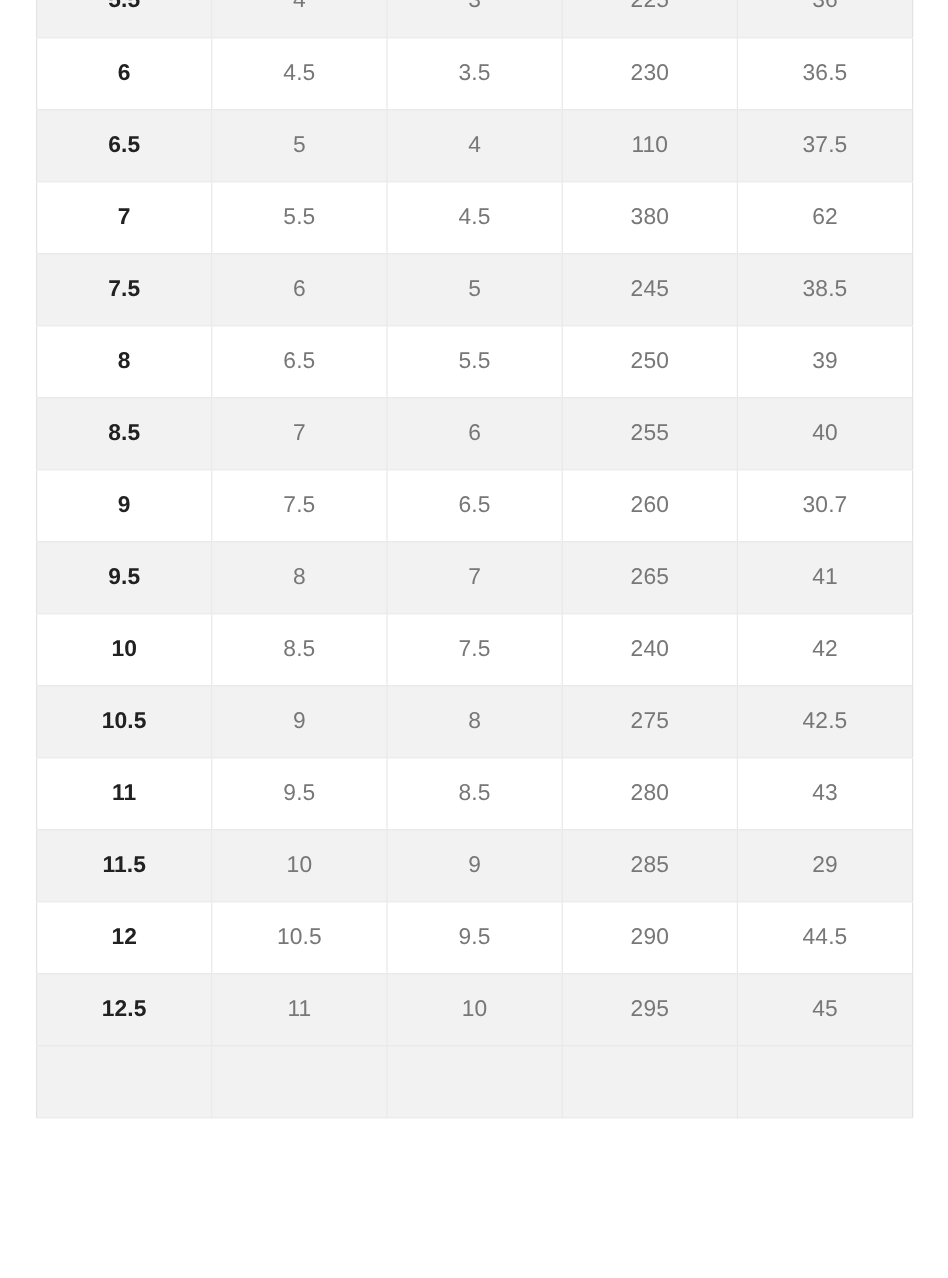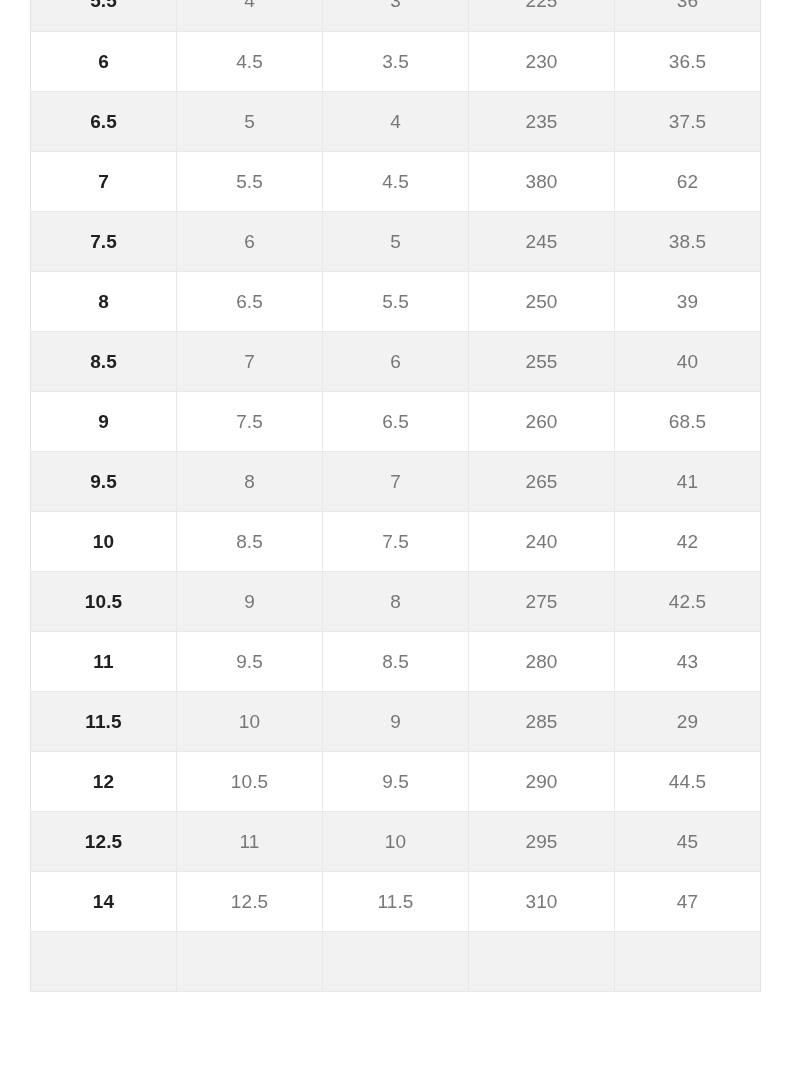--- a/index.html
+++ b/index.html
@@ -109,21 +109,21 @@
             <td class="primary-cell">6</td>
             <td>4.5</td>
             <td>3.5</td>
             <td>230</td>
             <td>36.5</td>
           </tr>
           <tr class="row-odd">
             <td class="primary-cell">6.5</td>
             <td>5</td>
             <td>4</td>
-            <td>235</td>
+            <td>110</td>
             <td>37.5</td>
           </tr>
           <tr class="row-even">
             <td class="primary-cell">7</td>
             <td>5.5</td>
             <td>4.5</td>
             <td>380</td>
             <td>62</td>
           </tr>
           <tr class="row-odd">
@@ -145,21 +145,21 @@
             <td>7</td>
             <td>6</td>
             <td>255</td>
             <td>40</td>
           </tr>
           <tr class="row-even">
             <td class="primary-cell">9</td>
             <td>7.5</td>
             <td>6.5</td>
             <td>260</td>
-            <td>68.5</td>
+            <td>30.7</td>
           </tr>
           <tr class="row-odd">
             <td class="primary-cell">9.5</td>
             <td>8</td>
             <td>7</td>
             <td>265</td>
             <td>41</td>
           </tr>
           <tr class="row-even">
             <td class="primary-cell">10</td>
@@ -196,27 +196,20 @@
             <td>290</td>
             <td>44.5</td>
           </tr>
           <tr class="row-odd">
             <td class="primary-cell">12.5</td>
             <td>11</td>
             <td>10</td>
             <td>295</td>
             <td>45</td>
           </tr>
-          <tr class="row-even">
-            <td class="primary-cell">14</td>
-            <td>12.5</td>
-            <td>11.5</td>
-            <td>310</td>
-            <td>47</td>
-          </tr>
           <tr class="row-odd">
             <td class="primary-cell"></td>
             <td></td>
             <td></td>
             <td></td>
             <td></td>
           </tr>
         </tbody>
     </table>
   </div>

